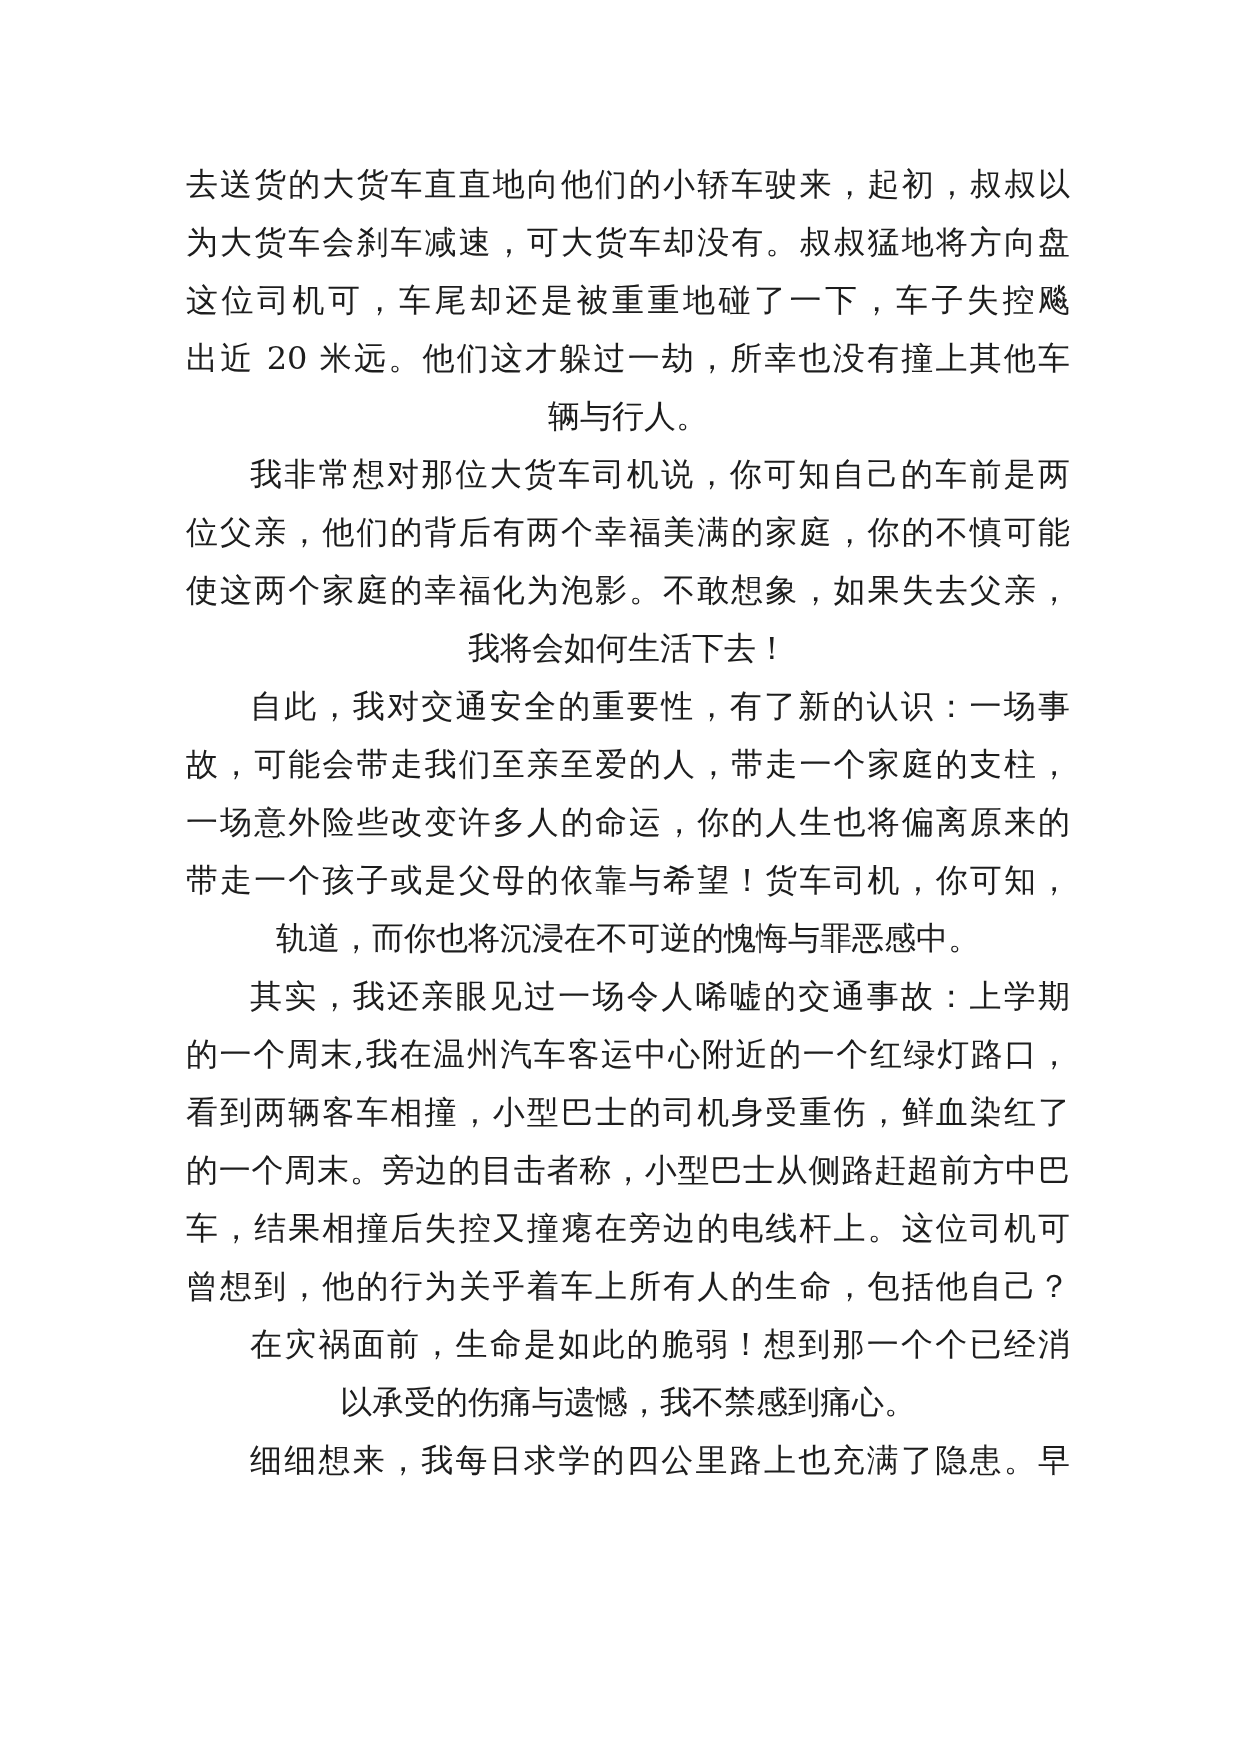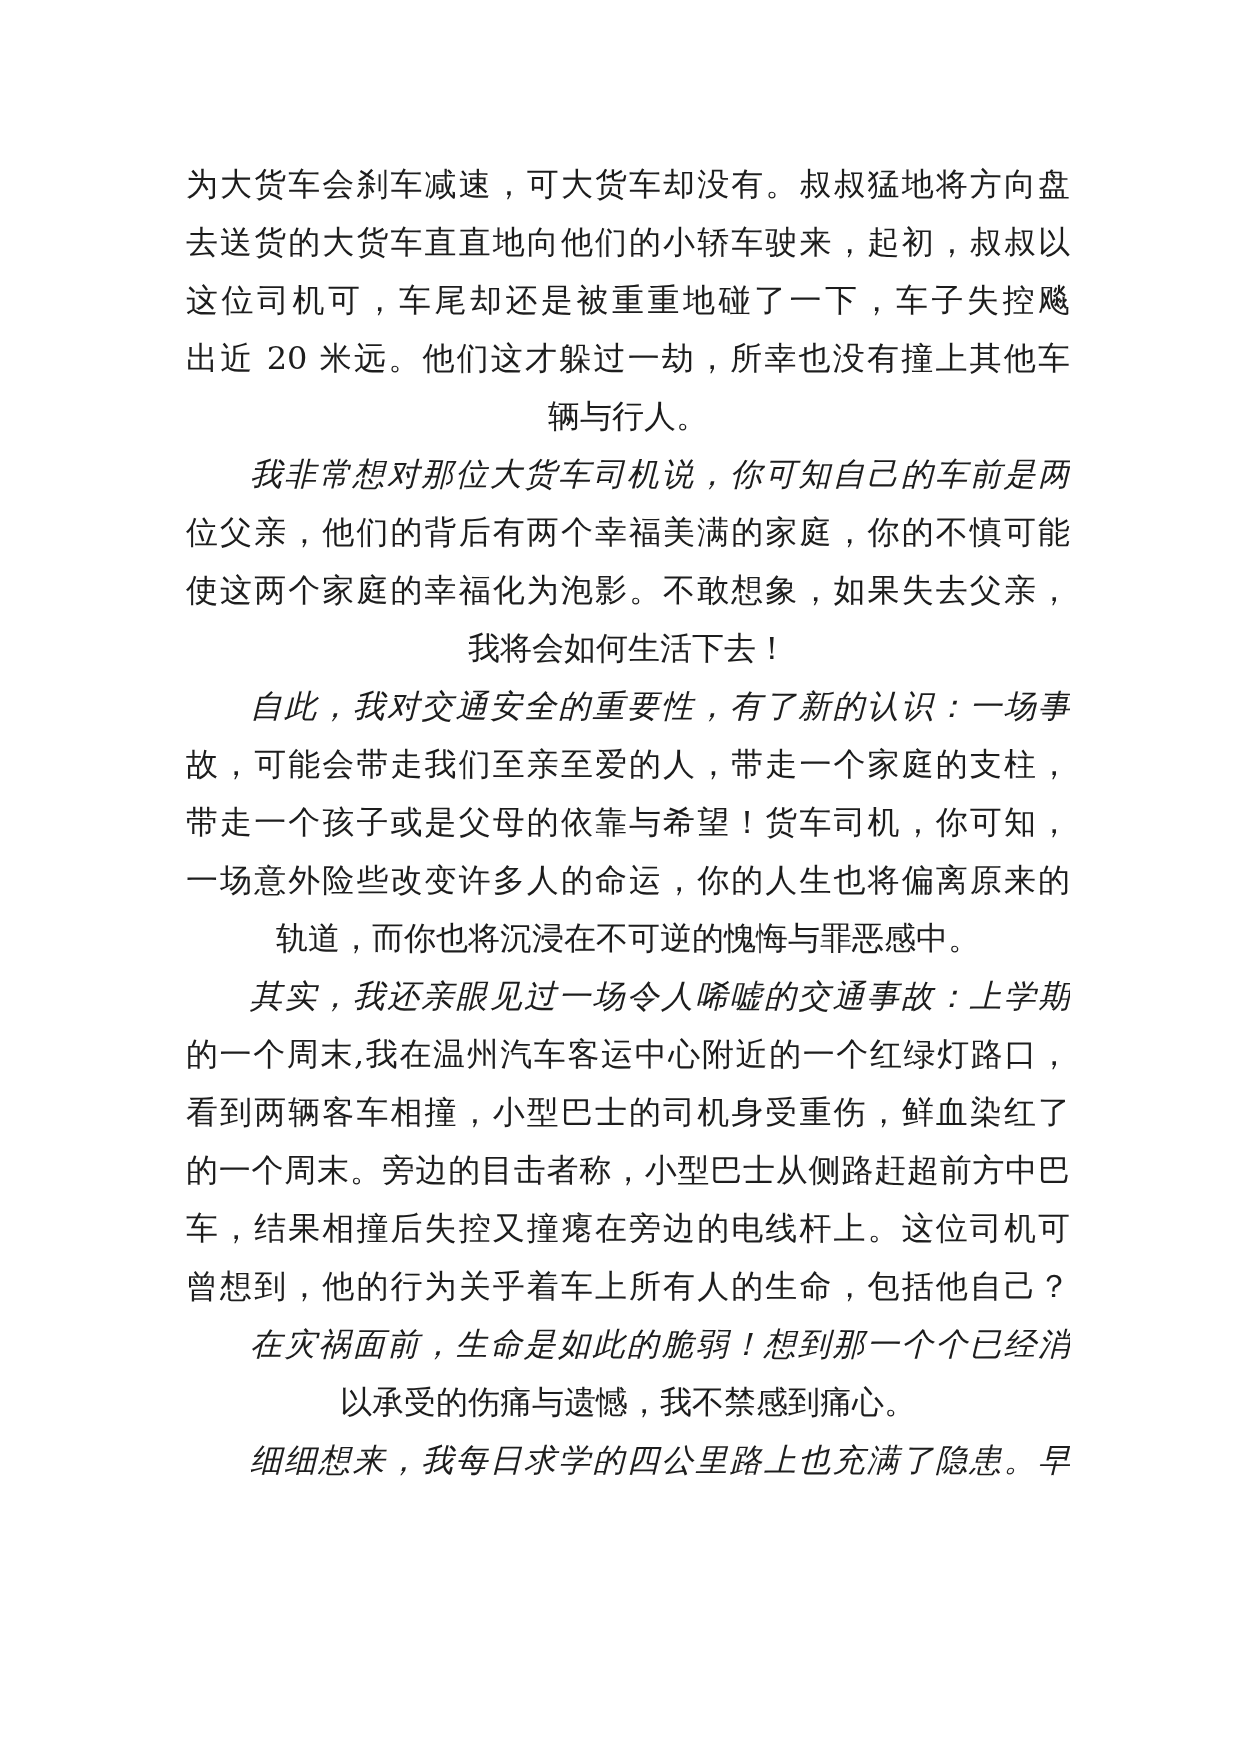--- a/index.html
+++ b/index.html
@@ -37,46 +37,45 @@
   }
   .line.fill {
     white-space: normal;
     text-align: justify;
     text-align-last: justify;
     text-justify: inter-ideograph;
     overflow: hidden;
   }
   .line.indent {
     text-indent: 64px;
-    font-style: italic;
   }
 </style>
 </head>
 <body>
 
 <div class="page">
   <div class="doc" id="doc-body" style="color: rgb(29, 29, 29);">
       <div class="paragraph">
+        <div class="line fill">去送货的大货车直直地向他们的小轿车驶来，起初，叔叔以</div>
         <div class="line fill">为大货车会刹车减速，可大货车却没有。叔叔猛地将方向盘</div>
-        <div class="line fill">去送货的大货车直直地向他们的小轿车驶来，起初，叔叔以</div>
         <div class="line fill">这位司机可，车尾却还是被重重地碰了一下，车子失控飚</div>
         <div class="line fill">出近 20 米远。他们这才躲过一劫，所幸也没有撞上其他车</div>
         <div class="line">辆与行人。</div>
       </div>
       <div class="paragraph">
         <div class="line fill indent">我非常想对那位大货车司机说，你可知自己的车前是两</div>
         <div class="line fill">位父亲，他们的背后有两个幸福美满的家庭，你的不慎可能</div>
         <div class="line fill">使这两个家庭的幸福化为泡影。不敢想象，如果失去父亲，</div>
         <div class="line">我将会如何生活下去！</div>
       </div>
       <div class="paragraph">
         <div class="line fill indent">自此，我对交通安全的重要性，有了新的认识：一场事</div>
         <div class="line fill">故，可能会带走我们至亲至爱的人，带走一个家庭的支柱，</div>
+        <div class="line fill">一场意外险些改变许多人的命运，你的人生也将偏离原来的</div>
         <div class="line fill">带走一个孩子或是父母的依靠与希望！货车司机，你可知，</div>
-        <div class="line fill">一场意外险些改变许多人的命运，你的人生也将偏离原来的</div>
         <div class="line">轨道，而你也将沉浸在不可逆的愧悔与罪恶感中。</div>
       </div>
       <div class="paragraph">
         <div class="line fill indent">其实，我还亲眼见过一场令人唏嘘的交通事故：上学期</div>
         <div class="line fill">的一个周末,我在温州汽车客运中心附近的一个红绿灯路口，</div>
         <div class="line fill">看到两辆客车相撞，小型巴士的司机身受重伤，鲜血染红了</div>
         <div class="line fill">的一个周末。旁边的目击者称，小型巴士从侧路赶超前方中巴</div>
         <div class="line fill">车，结果相撞后失控又撞瘪在旁边的电线杆上。这位司机可</div>
         <div class="line fill">曾想到，他的行为关乎着车上所有人的生命，包括他自己？</div>
       </div>

